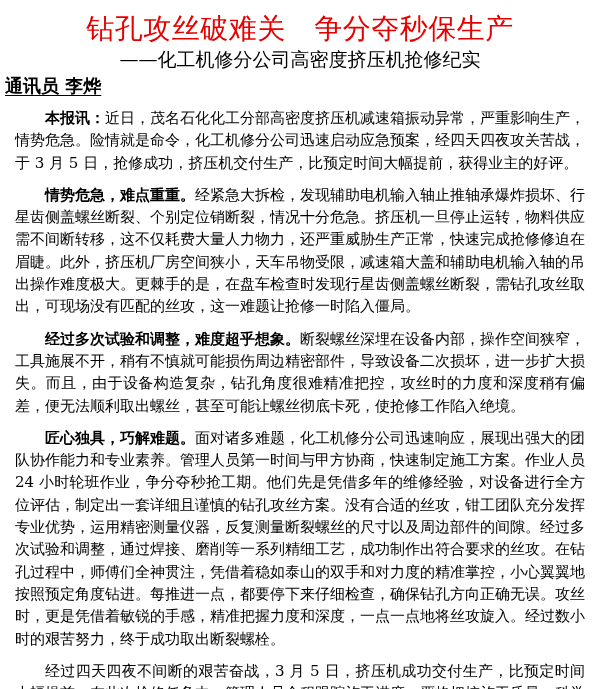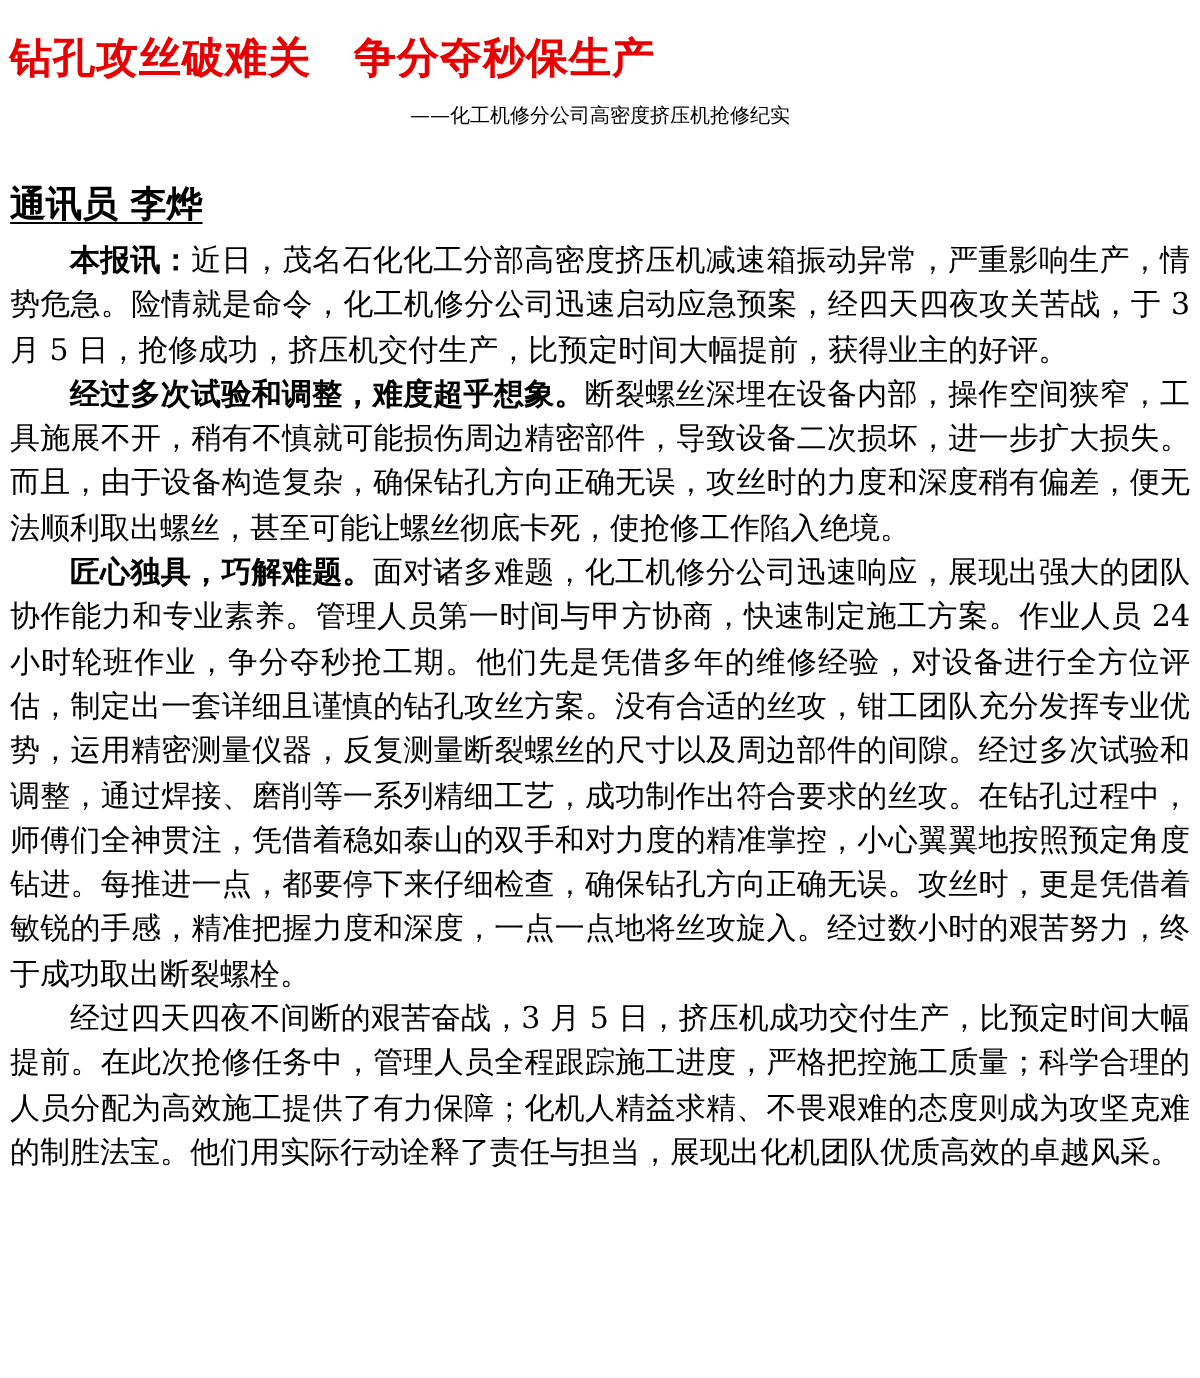--- a/index.html
+++ b/index.html
@@ -15,46 +15,47 @@
     color: #000000;
   }
   .page {
     box-sizing: border-box;
     width: 600px;
     height: 689px;
     padding: 10px 5px 6px 5px;
   }
   .title {
     margin: 6px 0 7px 0;
+    text-align: center;
     font-family: "DejaVu Sans", "Liberation Sans", sans-serif;
-    font-weight: bold;
-    font-size: 21px;
+    font-weight: normal;
+    font-size: 28px;
     line-height: 26px;
     letter-spacing: 0.5px;
   }
   .subtitle {
     text-align: center;
-    font-size: 10px;
+    font-size: 19px;
     line-height: 20px;
-    margin-bottom: 24px;
+    margin-bottom: 7px;
     font-weight: normal;
   }
   .byline-row {
     margin: 2px 0 6px 0;
     line-height: 20px;
   }
   .byline {
     display: inline-block;
     font-weight: bold;
     font-size: 18px;
     text-decoration: underline;
     text-underline-offset: 3px;
   }
   .body-text p.para {
-    margin: 0;
+    margin: 10px;
     font-size: 15px;
     line-height: 22.3px;
     text-align: justify;
     text-indent: 2em;
     word-break: break-all;
   }
   .body-text p.para strong {
     font-weight: bold;
   }
 </style>
@@ -62,17 +63,18 @@
 <body>
 
 <div class="page">
   <h1 class="title" style="color: rgb(230, 0, 0);">钻孔攻丝破难关　争分夺秒保生产</h1>
   <div class="subtitle">——化工机修分公司高密度挤压机抢修纪实</div>
   <div class="byline-row">
     <span class="byline">通讯员 李烨</span>
   </div>
   <div class="body-text" id="paragraphs">
       <p class="para"><strong>本报讯：</strong><span>近日，茂名石化化工分部高密度挤压机减速箱振动异常，严重影响生产，情势危急。险情就是命令，化工机修分公司迅速启动应急预案，经四天四夜攻关苦战，于 3 月 5 日，抢修成功，挤压机交付生产，比预定时间大幅提前，获得业主的好评。</span></p>
-      <p class="para"><strong>经过多次试验和调整，难度超乎想象。</strong><span>断裂螺丝深埋在设备内部，操作空间狭窄，工具施展不开，稍有不慎就可能损伤周边精密部件，导致设备二次损坏，进一步扩大损失。而且，由于设备构造复杂，确保钻孔方向正确无误，攻丝时的力度和深度稍有偏差，便无法顺利取出螺丝，甚至可能让螺丝彻底卡死，使抢修工作陷入绝境。</span></p>
+      <p class="para"><strong>情势危急，难点重重。</strong><span>经紧急大拆检，发现辅助电机输入轴止推轴承爆炸损坏、行星齿侧盖螺丝断裂、个别定位销断裂，情况十分危急。挤压机一旦停止运转，物料供应需不间断转移，这不仅耗费大量人力物力，还严重威胁生产正常，快速完成抢修修迫在眉睫。此外，挤压机厂房空间狭小，天车吊物受限，减速箱大盖和辅助电机输入轴的吊出操作难度极大。更棘手的是，在盘车检查时发现行星齿侧盖螺丝断裂，需钻孔攻丝取出，可现场没有匹配的丝攻，这一难题让抢修一时陷入僵局。</span></p>
+      <p class="para"><strong>经过多次试验和调整，难度超乎想象。</strong><span>断裂螺丝深埋在设备内部，操作空间狭窄，工具施展不开，稍有不慎就可能损伤周边精密部件，导致设备二次损坏，进一步扩大损失。而且，由于设备构造复杂，钻孔角度很难精准把控，攻丝时的力度和深度稍有偏差，便无法顺利取出螺丝，甚至可能让螺丝彻底卡死，使抢修工作陷入绝境。</span></p>
       <p class="para"><strong>匠心独具，巧解难题。</strong><span>面对诸多难题，化工机修分公司迅速响应，展现出强大的团队协作能力和专业素养。管理人员第一时间与甲方协商，快速制定施工方案。作业人员 24 小时轮班作业，争分夺秒抢工期。他们先是凭借多年的维修经验，对设备进行全方位评估，制定出一套详细且谨慎的钻孔攻丝方案。没有合适的丝攻，钳工团队充分发挥专业优势，运用精密测量仪器，反复测量断裂螺丝的尺寸以及周边部件的间隙。经过多次试验和调整，通过焊接、磨削等一系列精细工艺，成功制作出符合要求的丝攻。在钻孔过程中，师傅们全神贯注，凭借着稳如泰山的双手和对力度的精准掌控，小心翼翼地按照预定角度钻进。每推进一点，都要停下来仔细检查，确保钻孔方向正确无误。攻丝时，更是凭借着敏锐的手感，精准把握力度和深度，一点一点地将丝攻旋入。经过数小时的艰苦努力，终于成功取出断裂螺栓。</span></p>
       <p class="para"><span>经过四天四夜不间断的艰苦奋战，3 月 5 日，挤压机成功交付生产，比预定时间大幅提前。在此次抢修任务中，管理人员全程跟踪施工进度，严格把控施工质量；科学合理的人员分配为高效施工提供了有力保障；化机人精益求精、不畏艰难的态度则成为攻坚克难的制胜法宝。他们用实际行动诠释了责任与担当，展现出化机团队优质高效的卓越风采。</span></p>
     </div>
 </div>
 
 </body></html>

